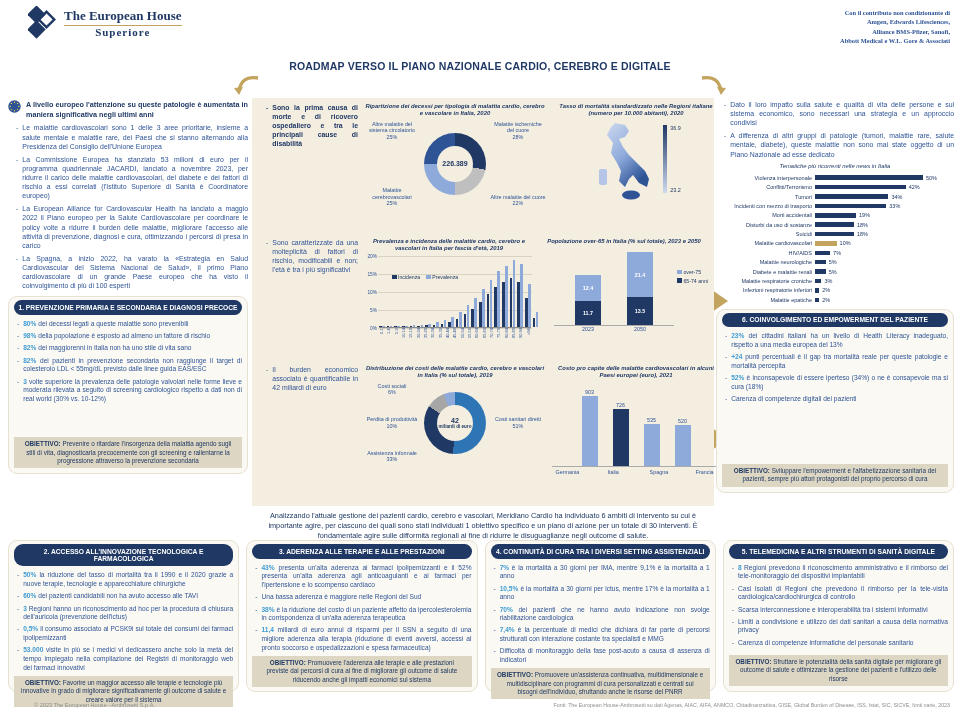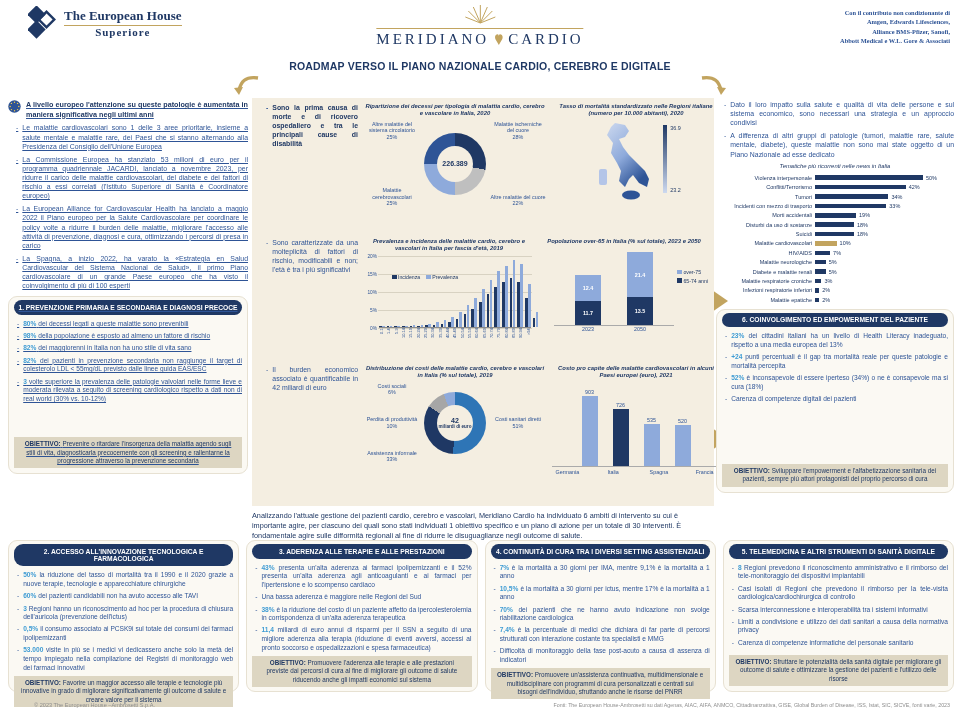--- a/index.html
+++ b/index.html
@@ -15,24 +15,24 @@
   .logo-center .words { font-family:"Liberation Serif", serif; font-size:15px; letter-spacing:3px; color:#1f3864; display:flex; align-items:center; gap:5px; border-top:1px solid #c2a45f; padding-top:2px; }
   .contributors { position:absolute; right:10px; top:8px; text-align:right; font-family:"Liberation Serif", serif; font-weight:bold; font-size:6.4px; line-height:1.45; color:#2e5496; white-space:pre-line; }
 
   .main-title { position:absolute; top:60px; left:0; width:100%; text-align:center; font-size:10.5px; font-weight:bold; color:#1f3864; letter-spacing:.2px; }
   .banner { position:absolute; top:77px; left:50%; transform:translateX(-50%); background:#1f3864; color:#fff; font-size:7.1px; font-weight:bold; padding:3px 12px; border-radius:10px; white-space:nowrap; z-index:3; }
   .banner-arrow { position:absolute; top:72px; z-index:2; }
   .banner-arrow.left { left:233px; }
   .banner-arrow.right { right:233px; transform:scaleX(-1); }
 
   
-  .col-left  { position:absolute; left:8px;  top:100px; width:240px;text-decoration:underline; }
+  .col-left  { position:absolute; left:8px;  top:100px; width:240px; }
   .col-right { position:absolute; left:716px; top:100px; width:238px; }
   .panel-center { position:absolute; left:252px; top:98px; width:462px; height:408px; background:#f4eee1; padding:5px 6px; }
-  .summary { position:absolute; left:252px; top:511px; width:462px; font-size:7.3px; line-height:1.4; text-align:left; color:#1f3864; }
+  .summary { position:absolute; left:252px; top:511px; width:462px; font-size:7.3px; line-height:1.4; text-align:center; color:#1f3864; }
 
   .lead { display:flex; gap:5px; font-size:7.2px; font-weight:bold; color:#1f3864; text-align:justify; line-height:1.35; margin-bottom:4px; }
   .bul { display:flex; gap:4px; font-size:6.9px; line-height:1.32; text-align:justify; color:#2e5496; margin:0 0 4px 8px; }
   .bul .dash { color:#2e5496; }
   .stat { color:#3f9cd4; font-weight:bold; white-space:nowrap; }
 
   
   .box { background:#fbf9f3; border:1px solid #e7e1d2; border-radius:9px; padding:3px 5px 5px; display:flex; flex-direction:column; }
   .box-header { background:#1f3864; color:#fff; font-weight:bold; font-size:6.7px; text-align:center; border-radius:9px; padding:3.5px 4px; margin-bottom:5px; line-height:1.15; }
   .box .bul { font-size:6.6px; margin-left:3px; margin-bottom:3.5px; }
@@ -111,40 +111,20 @@
       <rect x="2" y="2" width="13" height="13" fill="#1f3864" transform="rotate(45 8.5 8.5)"></rect>
       <rect x="13" y="8" width="11" height="11" fill="none" stroke="#1f3864" stroke-width="2.4" transform="rotate(45 18.5 13.5)"></rect>
       <rect x="2" y="17" width="13" height="13" fill="#1f3864" transform="rotate(45 8.5 23.5)"></rect>
     </svg>
     <div class="logo-text">
       <div class="l1">The European House</div>
       <div class="l2">Superiore</div>
     </div>
   </div>
 
-  <div class="logo-center">
-    <svg width="44" height="20" viewBox="0 0 44 20">
-      <g stroke="#c2a45f" stroke-width="1">
-        <line x1="22" y1="19" x2="22" y2="1"></line>
-          <line x1="22" y1="19" x2="15" y2="3"></line>
-          <line x1="22" y1="19" x2="29" y2="3"></line>
-        <line x1="22" y1="19" x2="10" y2="7"></line>
-          <line x1="22" y1="19" x2="34" y2="7"></line>
-          <line x1="22" y1="19" x2="7" y2="13"></line>
-          <line x1="22" y1="19" x2="37" y2="13"></line>
-      </g>
-    </svg>
-    <div class="words">
-      <span>MERIDIANO</span>
-      <svg width="9" height="13" viewBox="0 0 9 13">
-        <path d="M4.5 12 L1 6 Q0 3 2.2 1.6 Q4.5 0.6 4.5 3 Q4.5 0.6 6.8 1.6 Q9 3 8 6 Z" fill="#c2a45f"></path>
-      </svg>
-      <span>CARDIO</span>
-    </div>
-  </div>
 
   <div class="contributors">Con il contributo non condizionante di
 Amgen, Edwards Lifesciences,
 Alliance BMS-Pfizer, Sanofi,
 Abbott Medical e W.L. Gore &amp; Associati</div>
 
   <div class="main-title">ROADMAP VERSO IL PIANO NAZIONALE CARDIO, CEREBRO E DIGITALE</div>
 
   <svg class="banner-arrow left" width="26" height="26" viewBox="0 0 26 26">
     <path d="M25 6 C12 4 8 10 6 18" stroke="#c2a45f" stroke-width="3.4" fill="none"></path>

